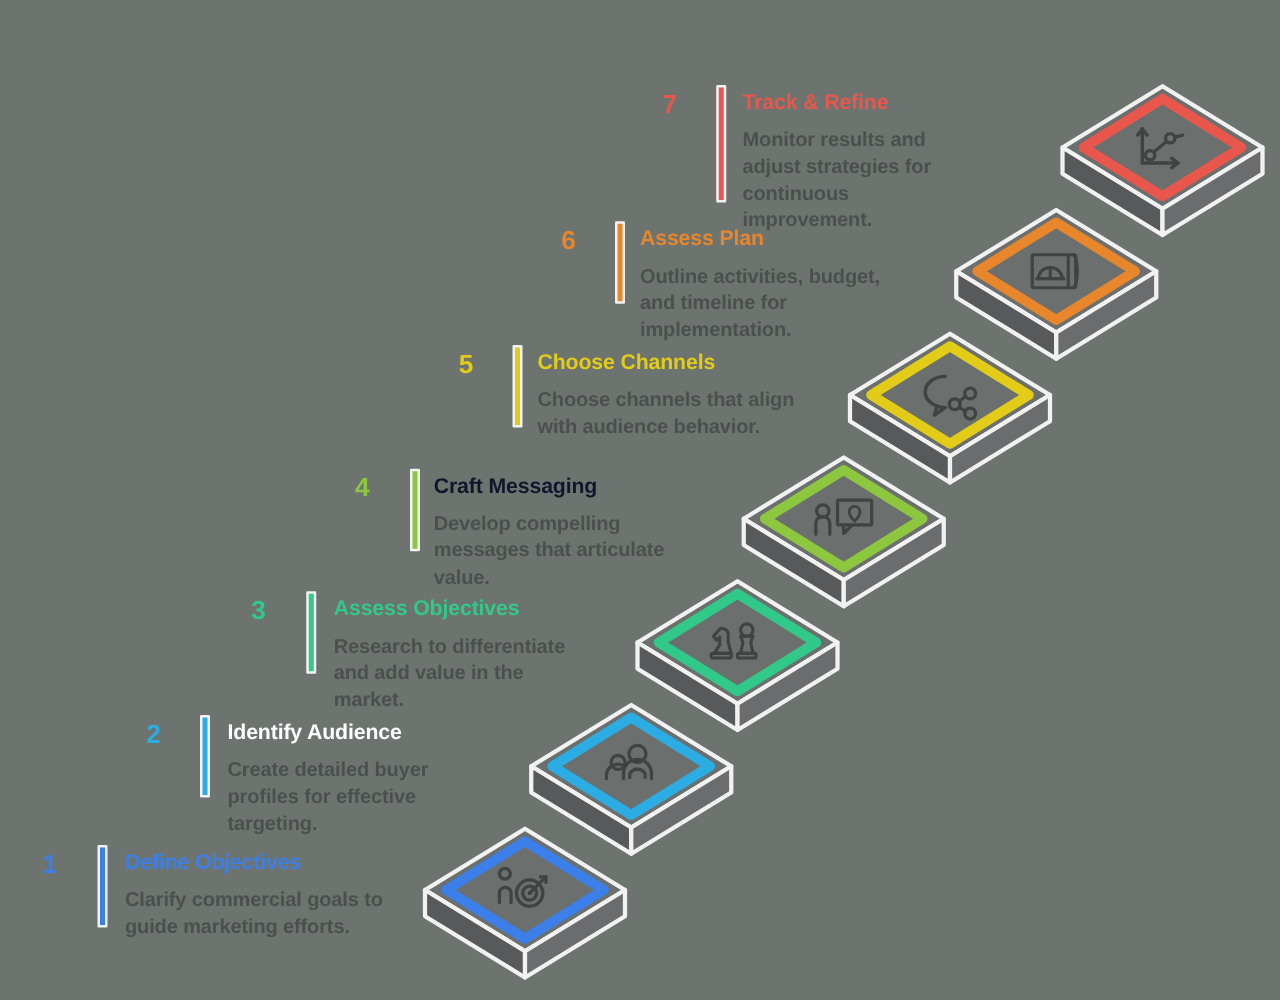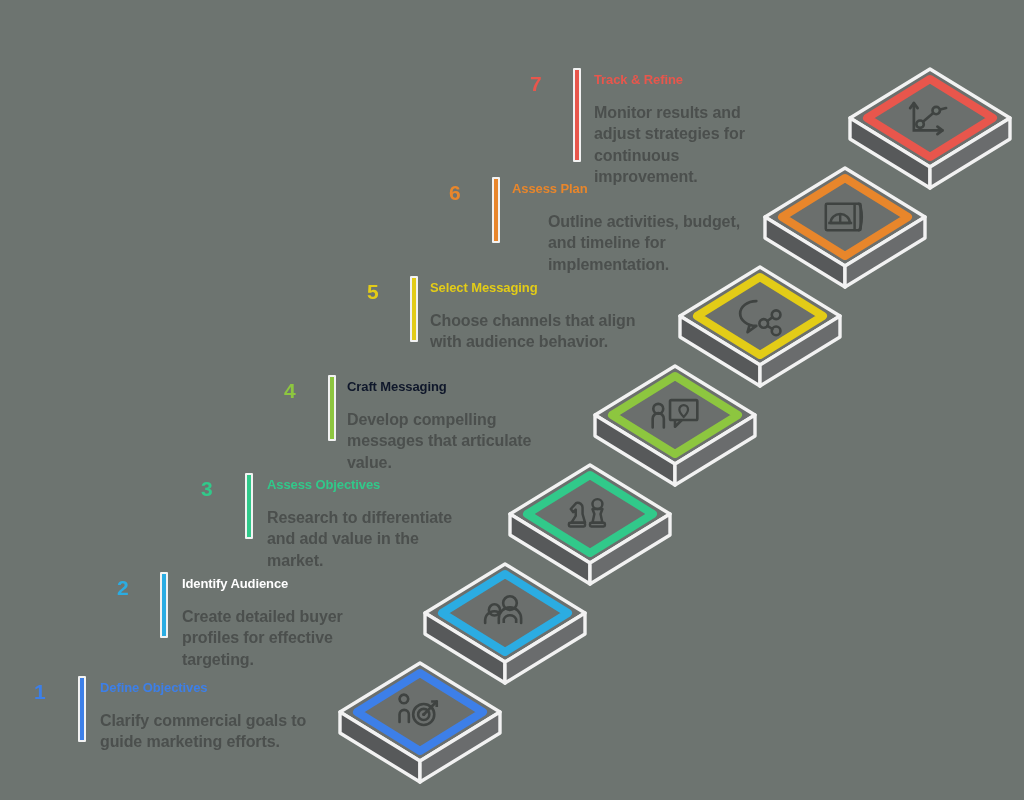--- a/index.html
+++ b/index.html
@@ -22,21 +22,21 @@
   }
   .bar{
     position:absolute;
     width:8px;
     border:2px solid #f2f2f2;
     border-radius:1px;
     box-sizing:border-box;
   }
   .ttl{
     position:absolute;
-    font-size:13px;font-weight:bold;
+    font-size:17px;font-weight:bold;
     letter-spacing:-0.1px;
     white-space:nowrap;
     line-height:1.1;
   }
   .desc{
     position:absolute;
     font-size:16px;font-weight:bold;
     color:#4b4f4d;
     line-height:1.33;
     letter-spacing:-0.1px;
@@ -206,29 +206,29 @@
   <div class="txtblock">
     <div class="num" style="left:284px;top:380px;color:#8dc63f;">4</div>
     <div class="bar" style="left:328px;top:375px;height:66px;background:#8dc63f;"></div>
     <div class="ttl" style="left:347px;top:380px;color:#0f172a;">Craft Messaging</div>
     <div class="desc" style="left:347px;top:409px;width:224px;">Develop compelling messages that articulate value.</div>
   </div>
 
   <div class="txtblock">
     <div class="num" style="left:367px;top:281px;color:#e3cc17;">5</div>
     <div class="bar" style="left:410px;top:276px;height:66px;background:#e3cc17;"></div>
-    <div class="ttl" style="left:430px;top:281px;color:#e3cc17;">Select Messaging</div>
+    <div class="ttl" style="left:430px;top:281px;color:#e3cc17;">Choose Channels</div>
     <div class="desc" style="left:430px;top:310px;width:210px;">Choose channels that align with audience behavior.</div>
   </div>
 
   <div class="txtblock">
     <div class="num" style="left:449px;top:182px;color:#e8862b;">6</div>
     <div class="bar" style="left:492px;top:177px;height:66px;background:#e8862b;"></div>
     <div class="ttl" style="left:512px;top:182px;color:#e8862b;">Assess Plan</div>
-    <div class="desc" style="left:512px;top:211px;width:196px;margin-left:36px;">Outline activities, budget, and timeline for implementation.</div>
+    <div class="desc" style="left:512px;top:211px;width:196px;">Outline activities, budget, and timeline for implementation.</div>
   </div>
 
   <div class="txtblock">
     <div class="num" style="left:530px;top:73px;color:#e8564c;">7</div>
     <div class="bar" style="left:573px;top:68px;height:94px;background:#e8564c;"></div>
     <div class="ttl" style="left:594px;top:73px;color:#e8564c;">Track &amp; Refine</div>
     <div class="desc" style="left:594px;top:102px;width:172px;">Monitor results and adjust strategies for continuous improvement.</div>
   </div>
 
 </div>

